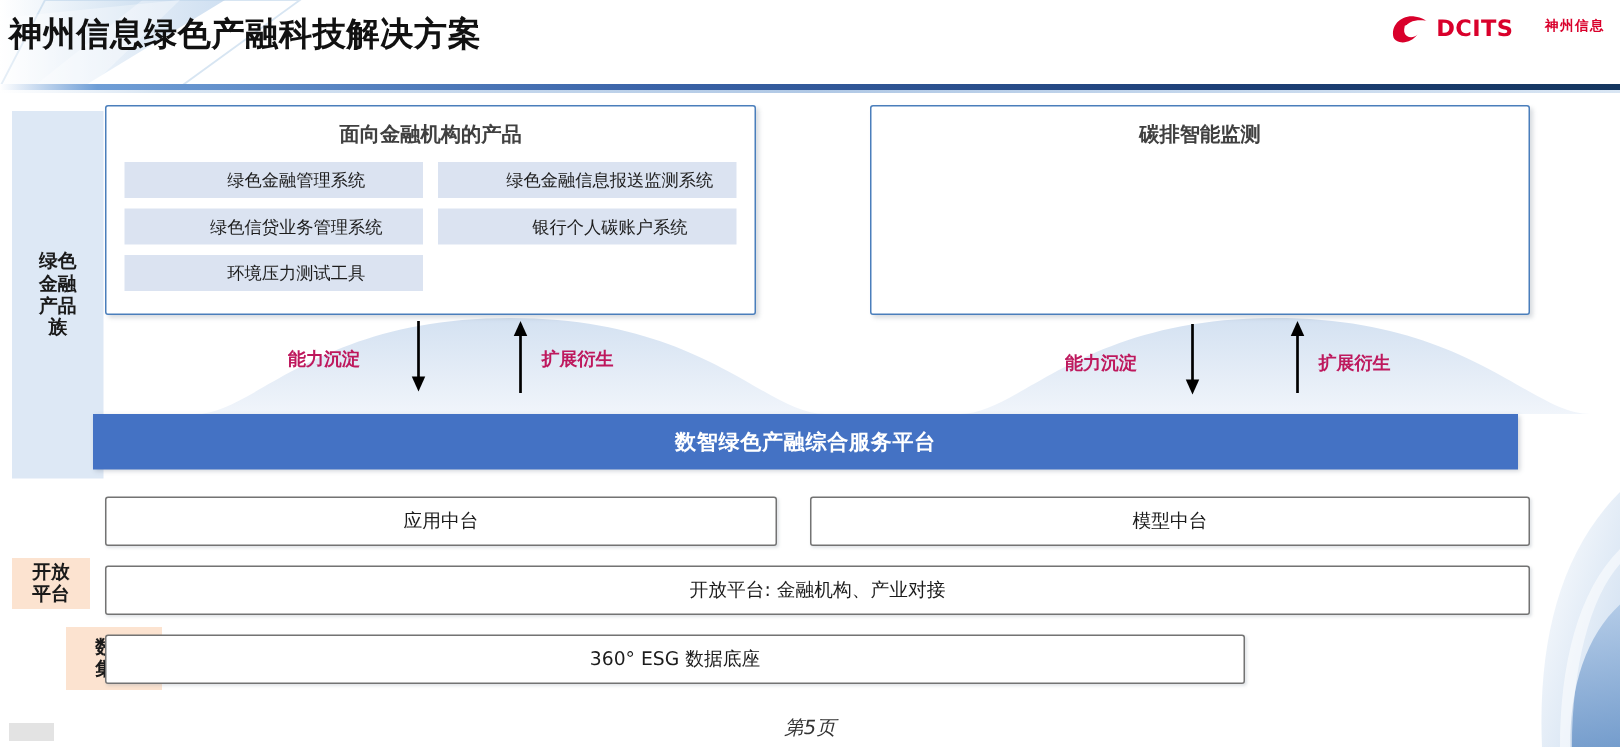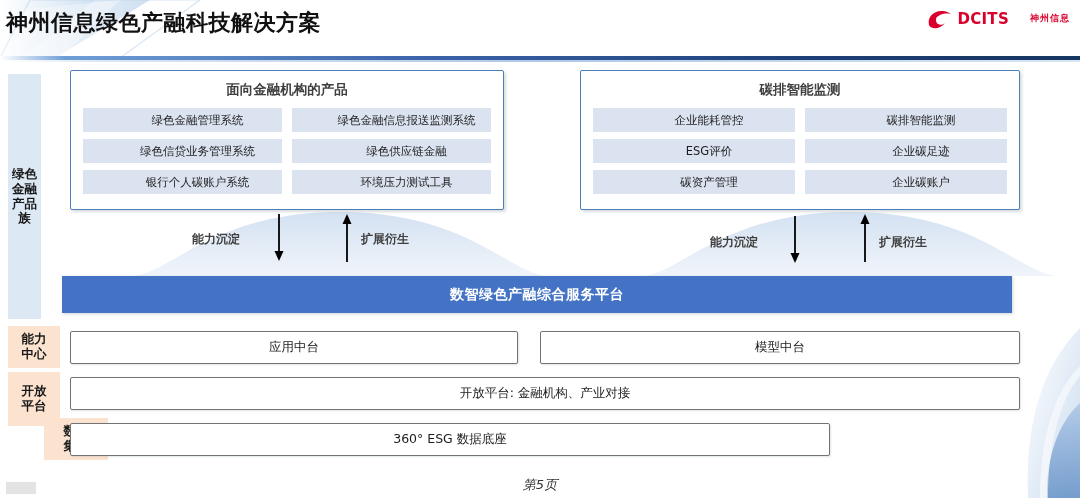--- a/index.html
+++ b/index.html
@@ -93,21 +93,21 @@
     height: 24px;
     display: flex; align-items: center; justify-content: center;
     font-size: 11.5px; color: #1c1c1c;
     white-space: nowrap;
     padding-left: 30px;
   }
 
   
   .flow-label {
     position: absolute;
-    font-size: 12px; font-weight: 700; color: #404040;
+    font-size: 12px; font-weight: 700; color: #be185d;
     white-space: nowrap;
   }
   .arrow { position: absolute; }
 
   
   .platform {
     position: absolute;
     background: #4472c4;
     display: flex; align-items: center; justify-content: center;
     color: #ffffff; font-size: 14px; font-weight: 700;
@@ -193,55 +193,43 @@
       </defs>
       <path d="M0,64 C40,64 80,0 210,0 C340,0 380,64 420,64 Z" fill="url(#hillg)" opacity=".85"></path>
     </svg>
   </div>
   <div class="hill" style="left:640px; top:212px;">
     <svg width="420" height="64" viewBox="0 0 420 64">
       <path d="M0,64 C40,64 80,0 210,0 C340,0 380,64 420,64 Z" fill="url(#hillg)" opacity=".85"></path>
     </svg>
   </div>
 
-  <div class="side side-blue" style="top:74px; width:33px; height:245px;">
+  <div class="side side-blue" style="top:74px; width:61px; height:245px;">
     <span>绿色<br>金融<br>产品<br>族</span>
   </div>
-  <div class="side side-peach" style="top:326px; width:52px; height:42px;">
-    <span>能力<br>中心</span>
-  </div>
-  <div class="side side-peach" style="top:372px; width:52px; height:54px;">
+  <div class="side side-peach" style="top:372px; width:52px; height:34px;">
     <span>开放<br>平台</span>
   </div>
   <div class="side side-peach" style="top:418px; width:64px; height:42px;margin-left:36px;">
     <span>数据<br>集成</span>
   </div>
 
   <div class="group" style="left:70px; top:70px; width:434px; height:140px;">
     <div class="group-title">面向金融机构的产品</div>
     <div class="group-grid">
       <div class="prod">绿色金融管理系统</div>
       <div class="prod">绿色金融信息报送监测系统</div>
       <div class="prod">绿色信贷业务管理系统</div>
-      <div class="prod">绿色供应链金融</div>
       <div class="prod">银行个人碳账户系统</div>
       <div class="prod">环境压力测试工具</div>
     </div>
   </div>
 
   <div class="group" style="left:580px; top:70px; width:440px; height:140px;">
     <div class="group-title">碳排智能监测</div>
-    <div class="group-grid">
-      <div class="prod">企业能耗管控</div>
-      <div class="prod">碳排智能监测</div>
-      <div class="prod">ESG评价</div>
-      <div class="prod">企业碳足迹</div>
-      <div class="prod">碳资产管理</div>
-      <div class="prod">企业碳账户</div>
-    </div>
   </div>
 
   <div class="flow-label" style="left:192px; top:231px;">能力沉淀</div>
   <div class="arrow" style="left:272px; top:214px;">
     <svg width="14" height="48" viewBox="0 0 14 48">
       <line x1="7" y1="0" x2="7" y2="39" stroke="#000000" stroke-width="1.8"></line>
       <path d="M7,47 L2.5,37 L11.5,37 Z" fill="#000000"></path>
     </svg>
   </div>
   <div class="arrow" style="left:340px; top:214px;">

